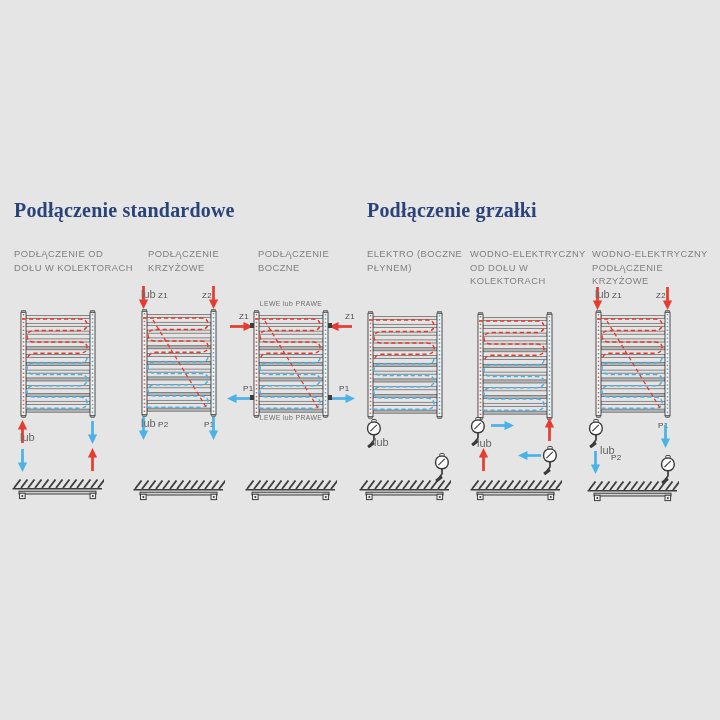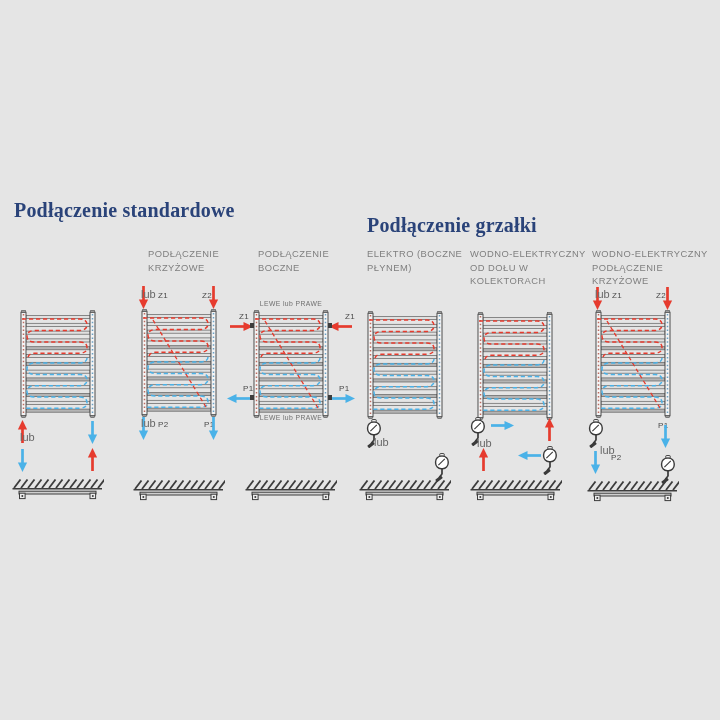--- a/index.html
+++ b/index.html
@@ -16,22 +16,24 @@
   .slot{position:absolute;line-height:0;}
   .nub{position:absolute;width:4px;height:5px;background:#3d3d3d;}
   svg{display:block;}
 </style>
 </head>
 <body>
 
 <div id="canvas">
 
   <div class="sec-title" style="left:14px;top:199px">Podłączenie standardowe</div>
-  <div class="sec-title" style="left:367px;top:214px">Podłączenie grzałki</div>
-
+  <div class="sec-title" style="left:367px;top:199px">Podłączenie grzałki</div>
+
+  <div class="sub" style="left:14px;top:247px">PODŁĄCZENIE OD
+DOŁU W KOLEKTORACH</div>
   <div class="sub" style="left:148px;top:247px">PODŁĄCZENIE
 KRZYŻOWE</div>
   <div class="sub" style="left:258px;top:247px">PODŁĄCZENIE
 BOCZNE</div>
   <div class="sub" style="left:367px;top:247px">ELEKTRO (BOCZNE
 PŁYNEM)</div>
   <div class="sub" style="left:470px;top:247px">WODNO-ELEKTRYCZNY
 OD DOŁU W
 KOLEKTORACH</div>
   <div class="sub" style="left:592px;top:247px">WODNO-ELEKTRYCZNY

